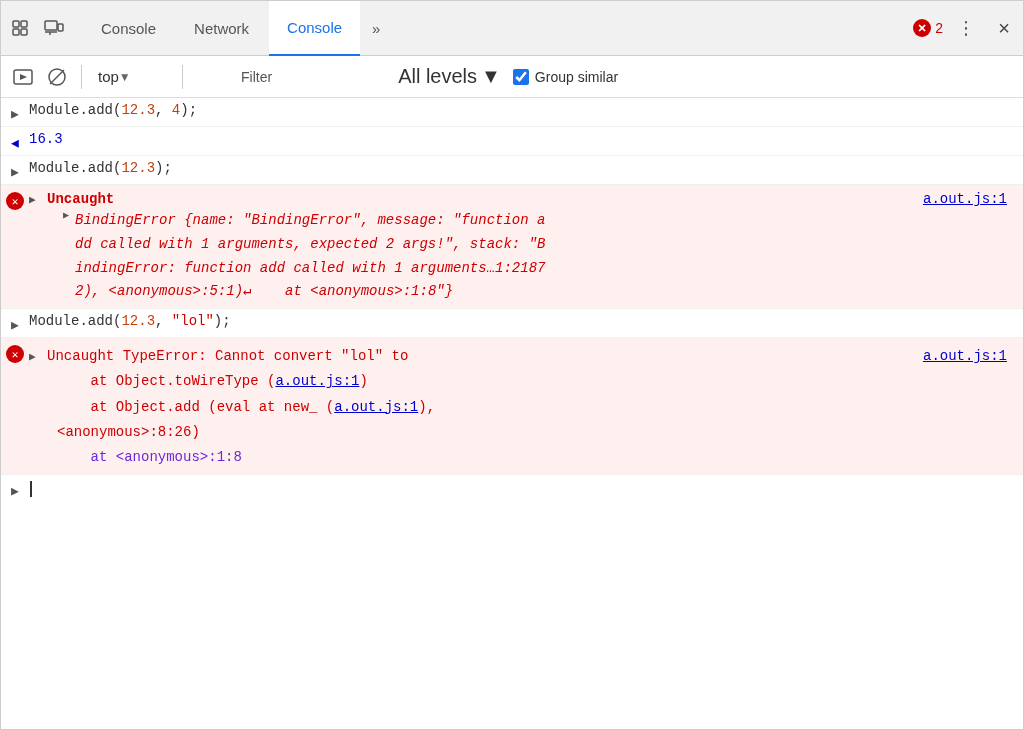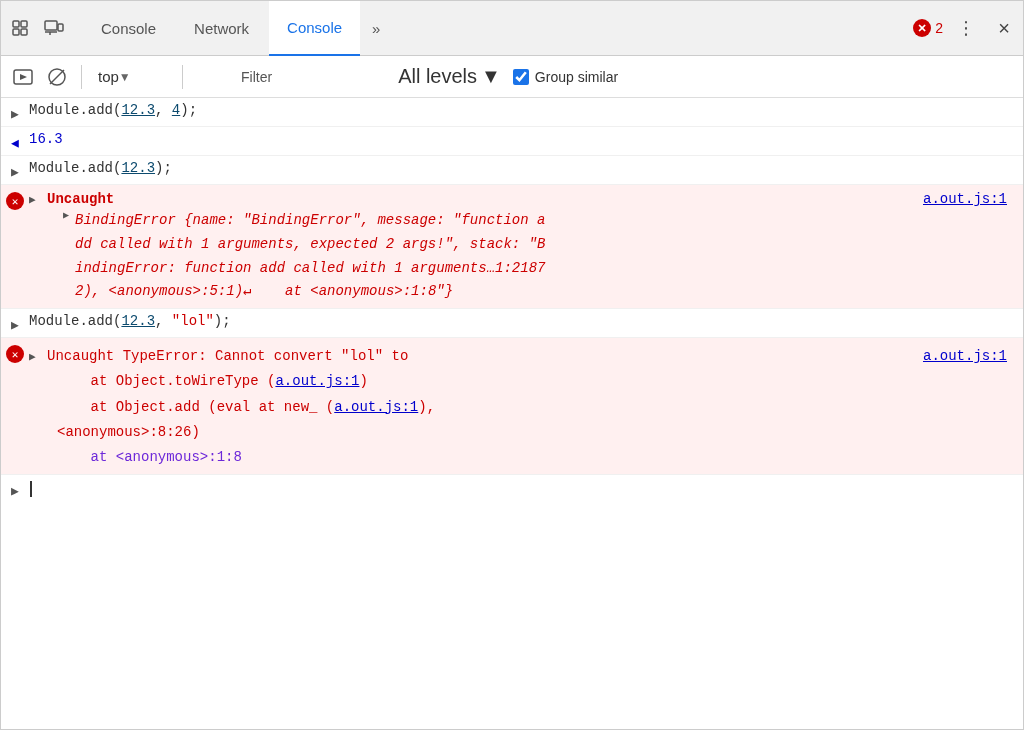--- a/index.html
+++ b/index.html
@@ -240,21 +240,21 @@
       width: 2px;
       height: 16px;
       background: #333;
       vertical-align: middle;
       margin-left: 1px;
       animation: blink 1s infinite;
     }
     @keyframes blink { 0%,100%{opacity:1} 50%{opacity:0} }
 
     code { font-family: 'Courier New', Courier, monospace; }
-    .blue { color: #0c4a6e; text-decoration: underline; }
+    .blue { color: #c2410c; }
     .dark { color: #333; }
   </style>
 </head>
 <body>
 
 <div class="tab-bar">
   <div class="tab-icons">
     <button class="tab-icon-btn">
       <svg width="18" height="18" viewBox="0 0 18 18" fill="none">
         <rect x="2" y="2" width="6" height="6" rx="1" stroke="#555" stroke-width="1.5" fill="none"></rect>

